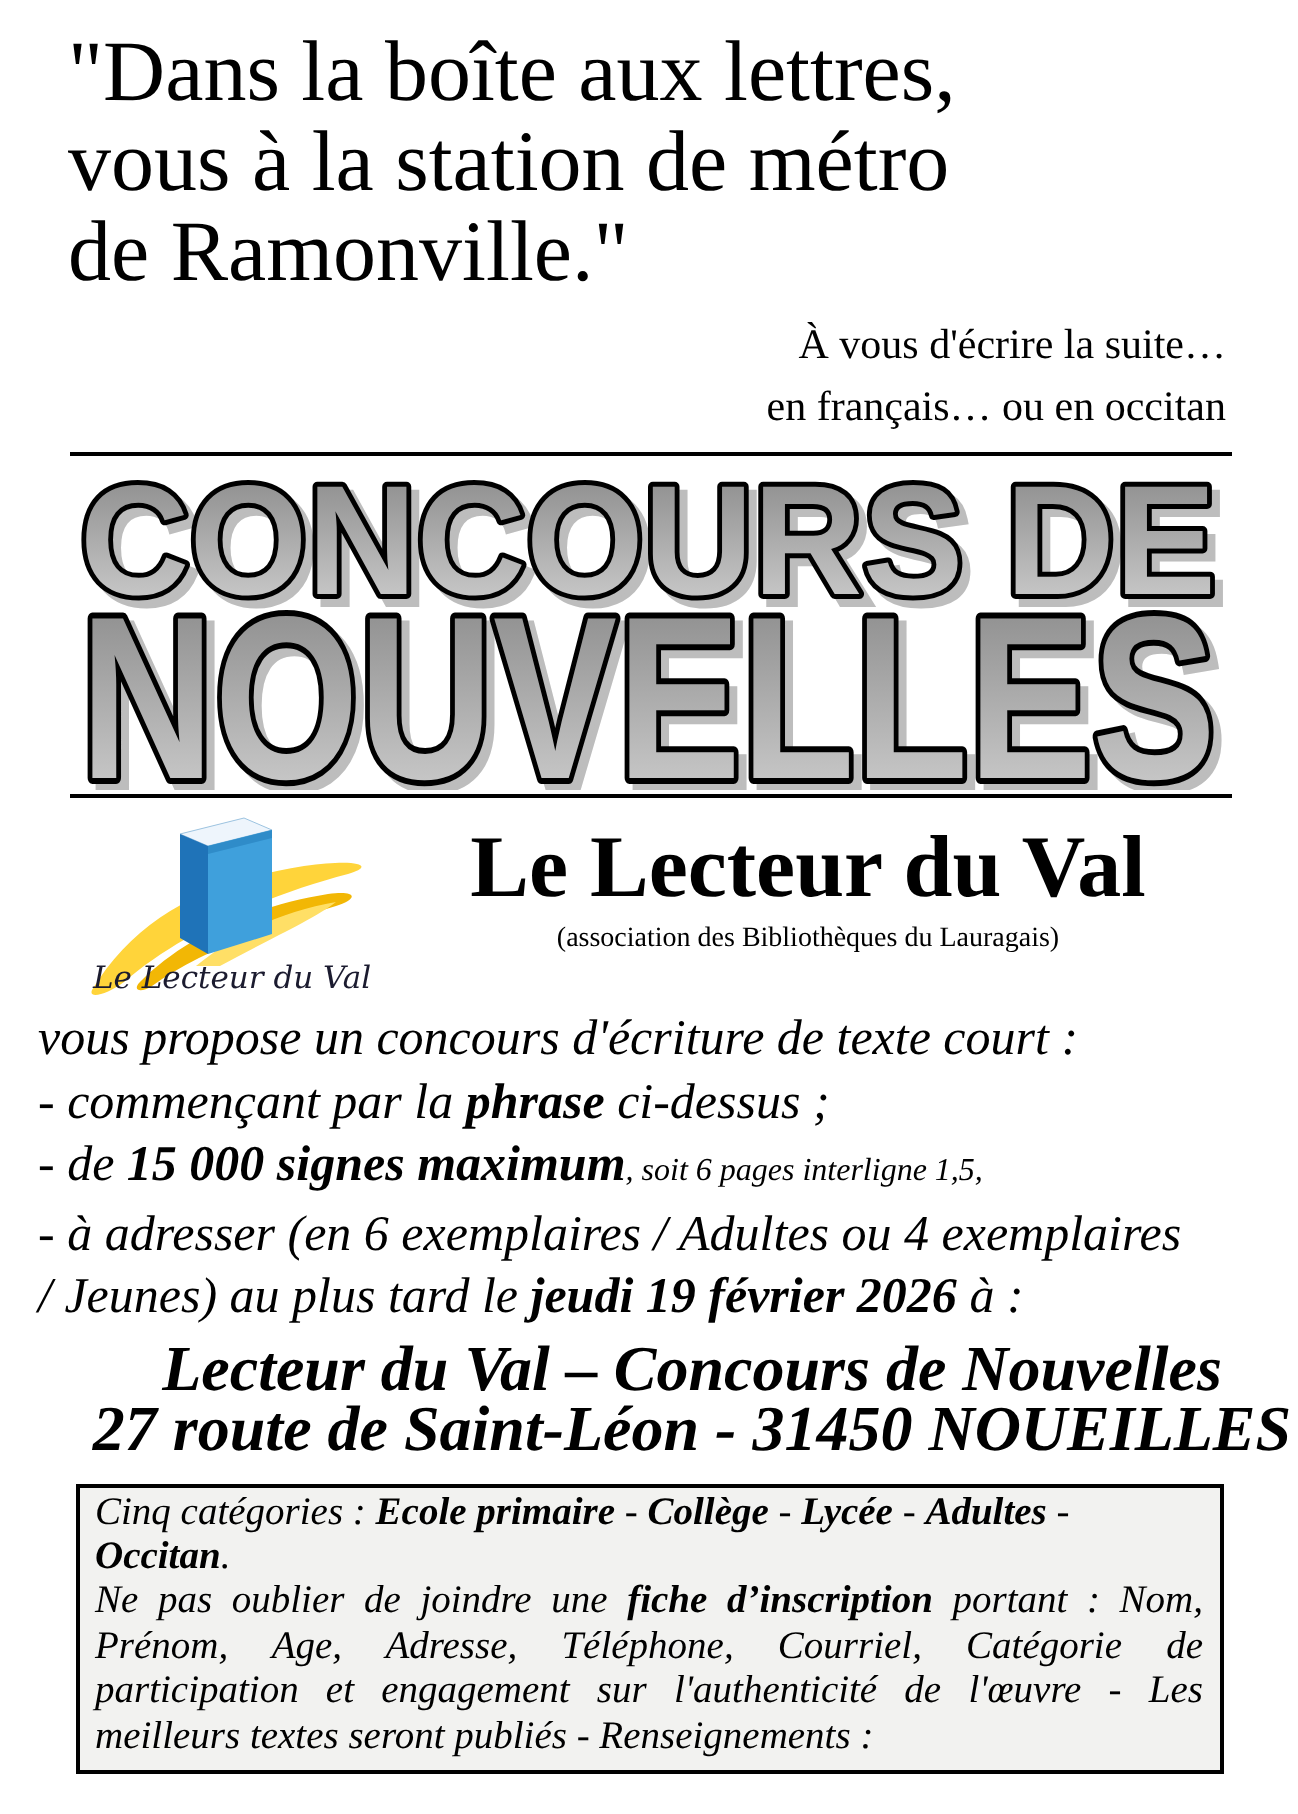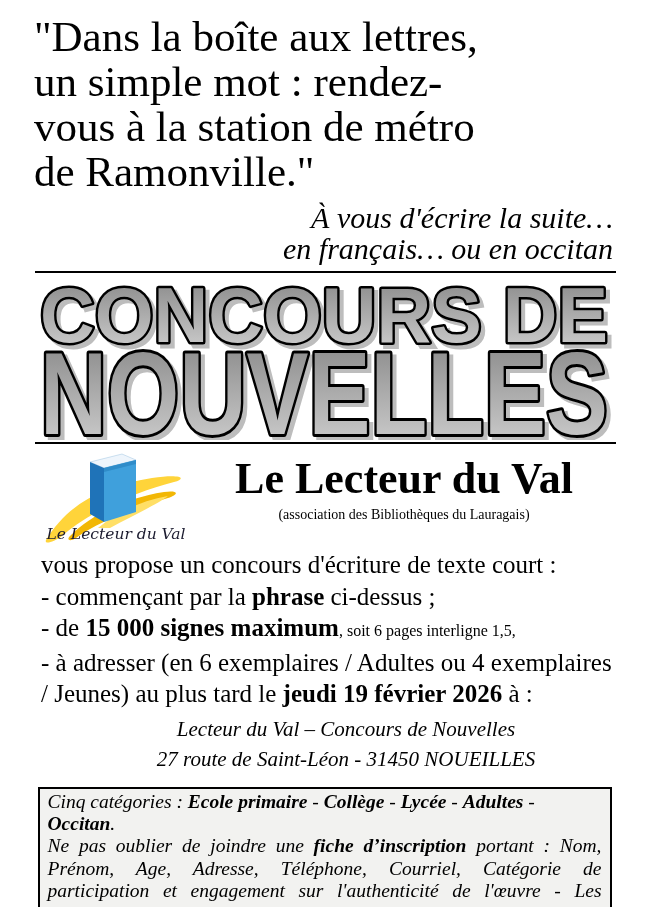--- a/index.html
+++ b/index.html
@@ -2,47 +2,46 @@
 <html><head>
 <meta charset="utf-8">
 <style>
   html,body{margin:0;padding:0;}
   body{
     width:649px;height:907px;background:#ffffff;color:#000;
     font-family:"Liberation Serif", serif;overflow:hidden;
   }
   .quote{margin:14px 28px 0 34px;font-size:43px;line-height:45px;}
   .quote div{white-space:nowrap;}
-  .invite{margin:8px 36px 0 0;text-align:right;font-style:italic;font-size:30px;line-height:31px;}
+  .invite{margin:8px 36px 0 0;text-align:right;font-size:21px;line-height:31px;}
   .rule{border:none;border-top:2px solid #000;margin:7px 33px 0 35px;}
   .headline-wrap{margin:1px 33px 0 35px;}
   .headline-wrap svg{display:block;}
   .headline-text{font-family:"Liberation Sans", sans-serif;font-weight:bold;}
   .org-row{display:flex;align-items:flex-start;margin:4px 33px 0 40px;}
   .logo{width:152px;height:96px;flex:none;}
   .org-text{flex:1;text-align:center;padding-top:8px;}
   .org-name{font-size:44px;font-weight:bold;line-height:46px;}
   .org-sub{font-size:14px;line-height:25px;}
-  .body-text{margin:5px 28px 0 41px;font-size:25px;line-height:31.5px;}
+  .body-text{margin:5px 28px 0 19px;font-size:25px;line-height:31.5px;font-style:italic;}
   .body-text div{white-space:nowrap;}
   .small{font-size:16px;}
-  .address{margin-top:4px;text-align:center;font-weight:normal;font-style:italic;font-size:21px;line-height:30px;padding-left:43px;}
+  .address{margin-top:4px;text-align:center;font-weight:bold;font-style:italic;font-size:32px;line-height:30px;padding-left:43px;}
   .footer-box{
     margin:13px auto 0;width:554px;border:2px solid #000;background:#f2f2f0;
     padding:2px 8px 5px;font-style:italic;font-size:19.5px;line-height:22.4px;
   }
   .fb-details{text-align:justify;}
   b{font-weight:bold;}
 </style>
 </head>
 <body>
 
 <div class="quote">
   <div>"Dans la boîte aux lettres,</div>
-  <div>un simple mot : rendez-</div>
   <div>vous à la station de métro</div>
   <div>de Ramonville."</div>
 </div>
 
 <div class="invite">
   <div>À vous d'écrire la suite…</div>
   <div>en français… ou en occitan</div>
 </div>
 
 <hr class="rule">

